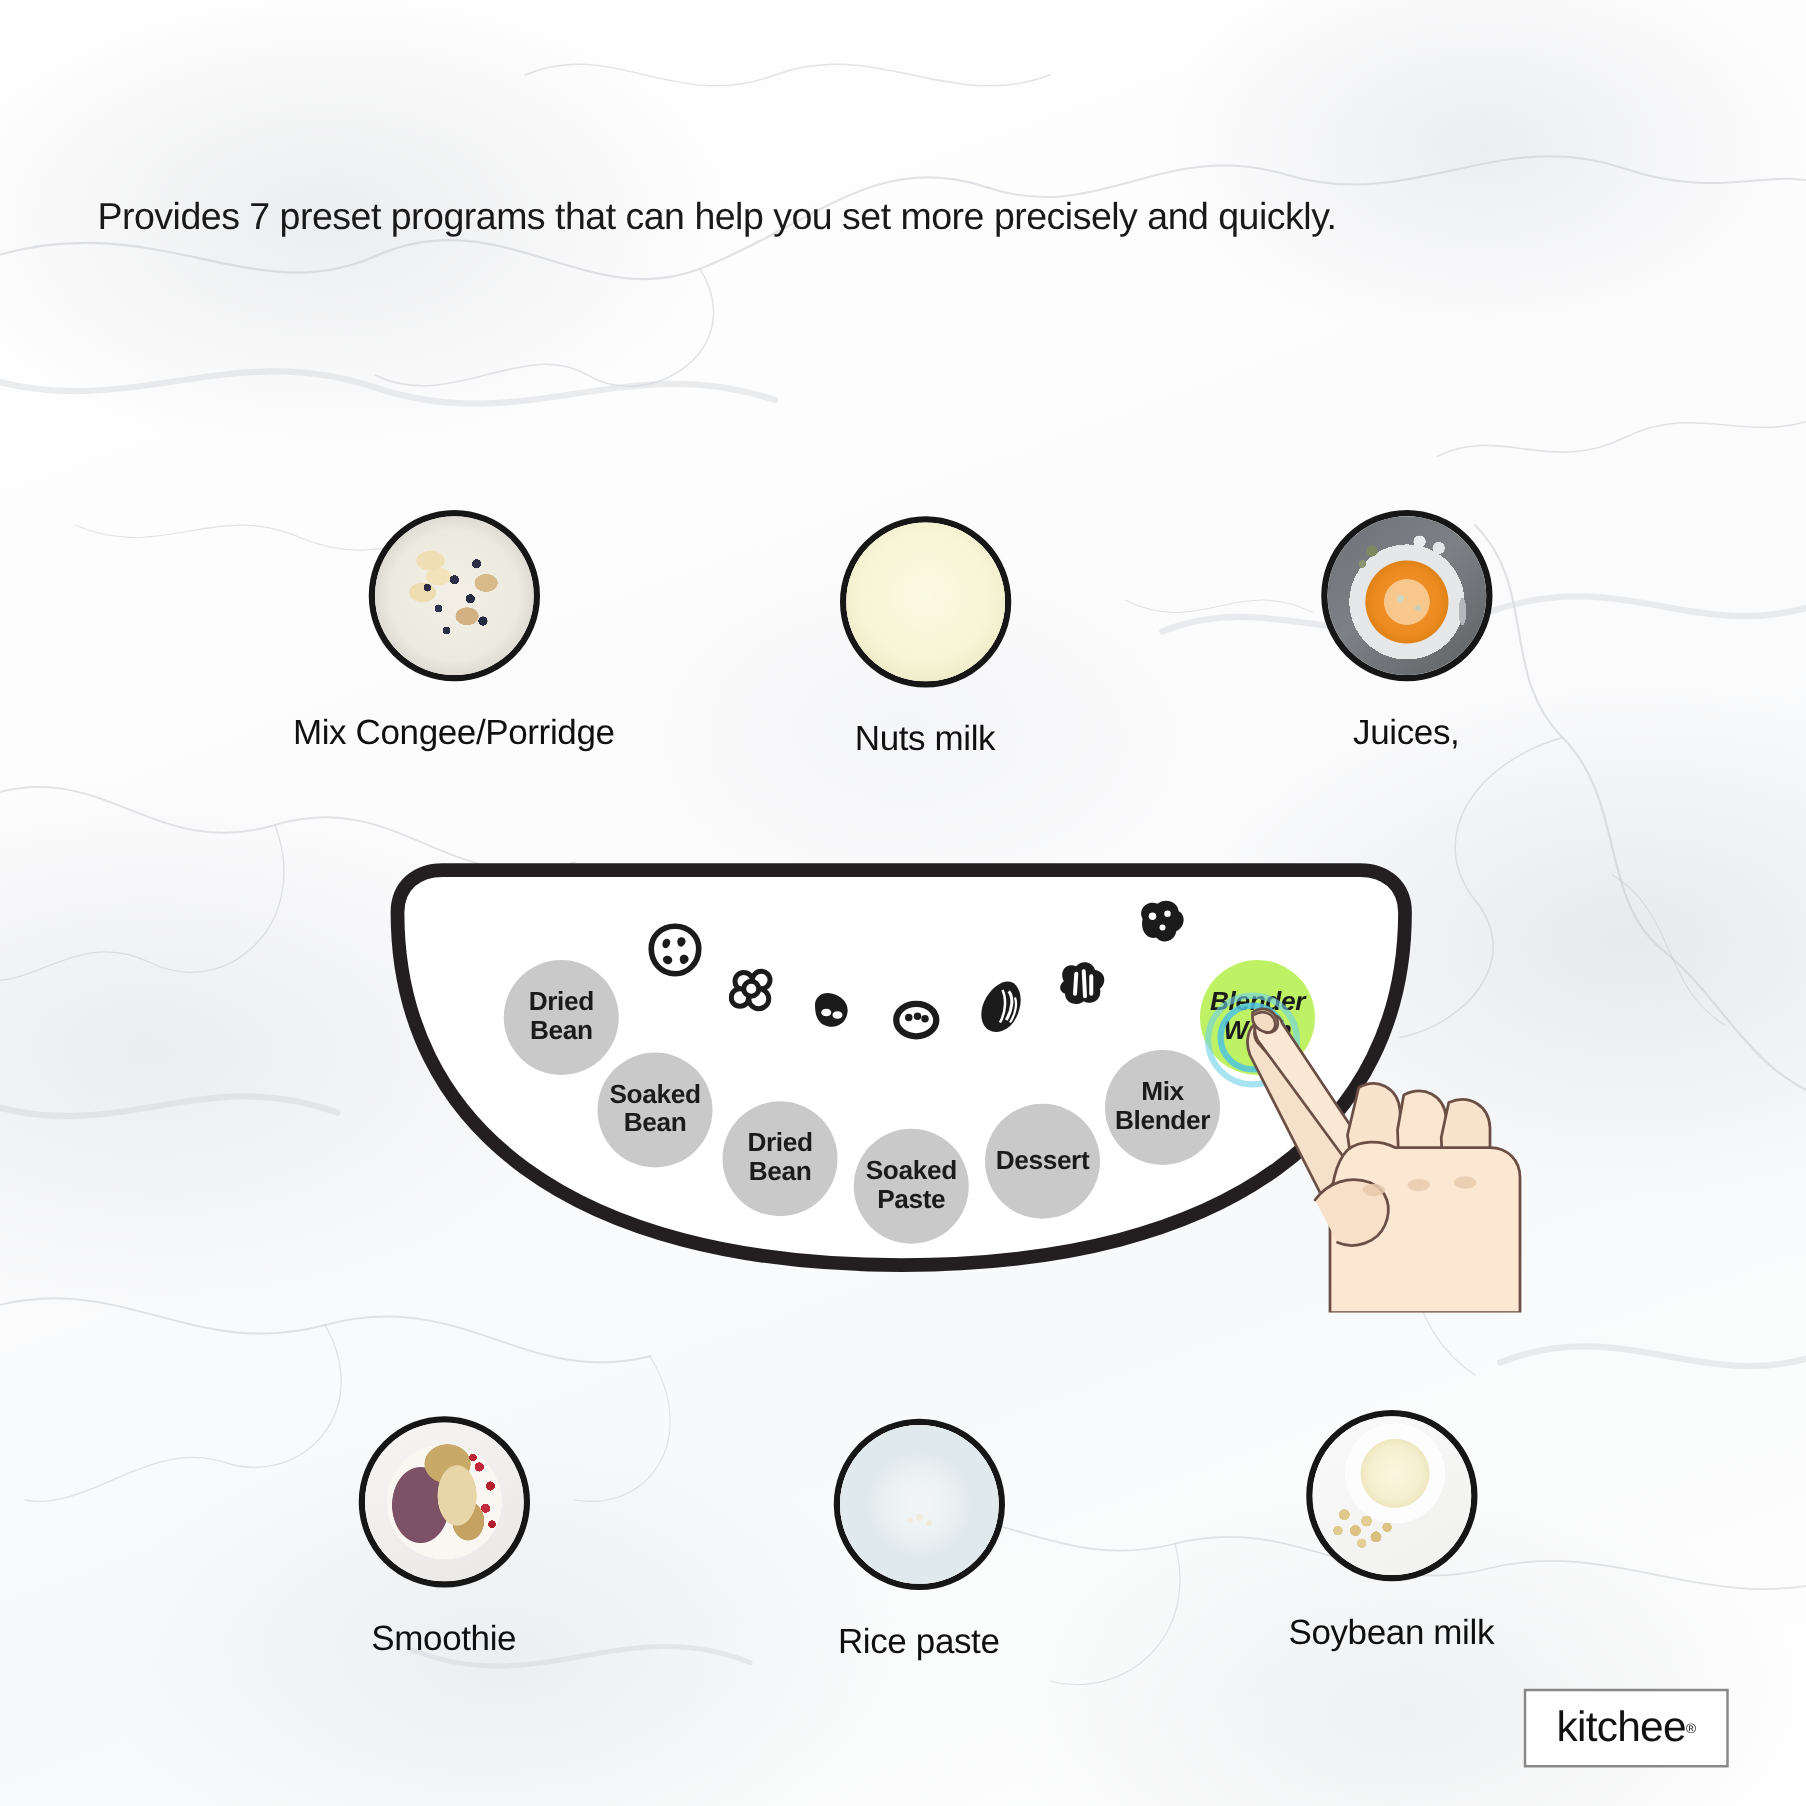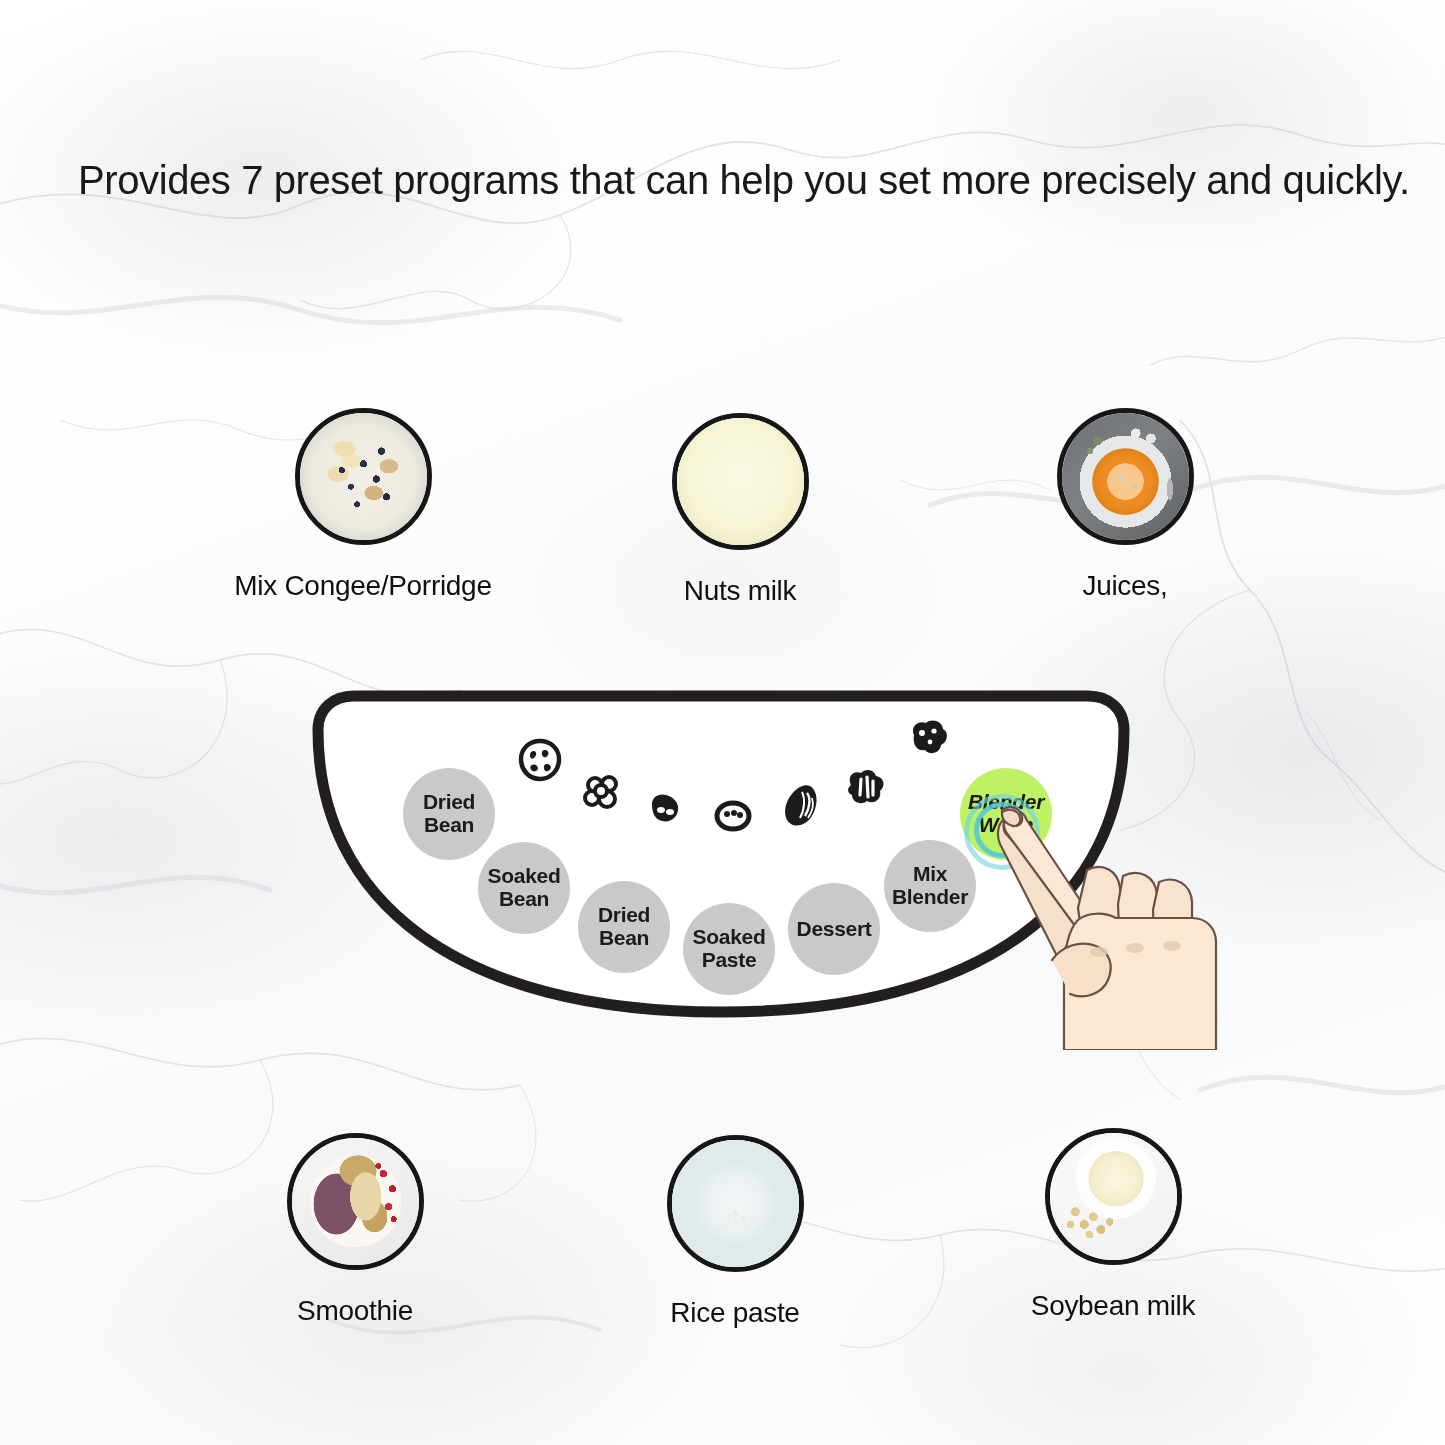--- a/index.html
+++ b/index.html
@@ -32,21 +32,21 @@
   }
   .veins{ position:absolute; inset:0; opacity:.85; }
 
   
   .header{ position:absolute; left:78px; top:140px; width:1290px; }
   .title{
     font-size:55px; font-weight:bold; color:#0c0c0c;
     letter-spacing:-1.4px; line-height:1.05; white-space:nowrap;
   }
   .subtitle{
-    margin-top:15px; font-size:40px; color:#191919;
+    margin-top:15px; font-size:30px; color:#191919;
     letter-spacing:-.4px; line-height:1.25; white-space:nowrap;
   }
 
   
   .food{
     position:absolute; text-align:center; width:300px;
   }
   .food .disc{
     width:137px; height:137px; border-radius:50%;
     border:5px solid #161616; margin:0 auto;
@@ -356,14 +356,18 @@
     <div class="cap">Rice paste</div>
   </div>
 
   <div class="food" style="left:963px; top:1128px;">
     <div class="disc">
       <div class="img-soybean"></div>
     </div>
     <div class="cap">Soybean milk</div>
   </div>
 
+  <div class="logo">
+    <span class="wm">kitchee</span>
+      <span class="reg">®</span>
+  </div>
 
 </div>
 
 </body></html>

